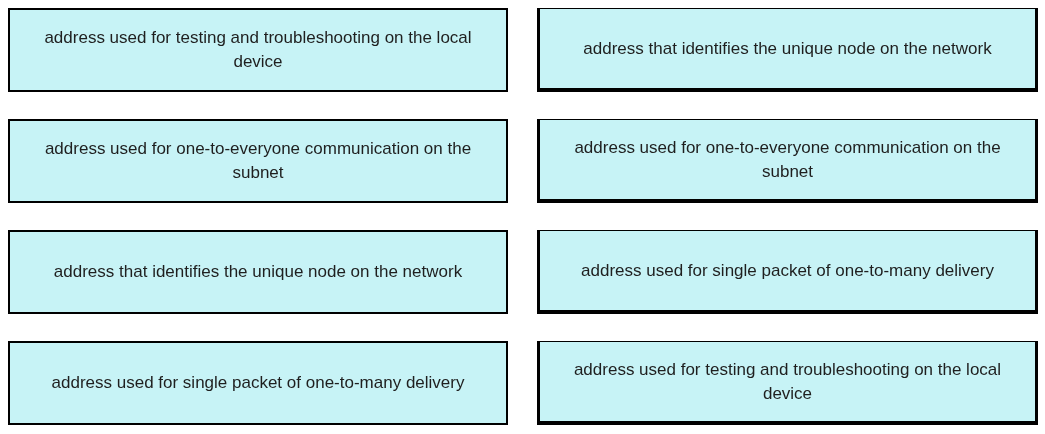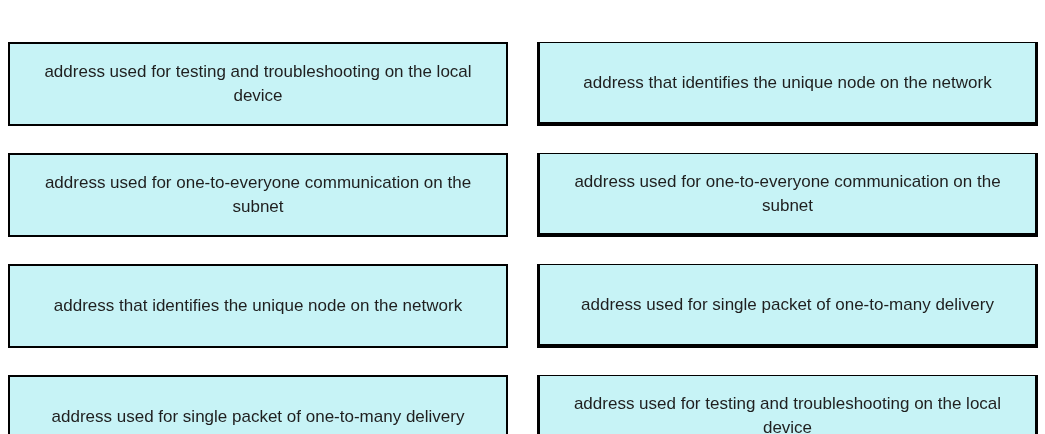--- a/index.html
+++ b/index.html
@@ -16,21 +16,20 @@
   .board {
     box-sizing: border-box;
     width: 1045px;
     height: 343px;
     padding: 8px 0 0 8px;
     display: grid;
     grid-template-columns: 500px 501px;
     column-gap: 29px;
     grid-template-rows: repeat(4, 84px);
     row-gap: 27px;
-    margin-top: 34px;
   }
   .card {
     box-sizing: border-box;
     background: #c7f3f6;
     border: 2px solid #000000;
     display: flex;
     align-items: center;
     justify-content: center;
     text-align: center;
     padding: 2px 30px;

